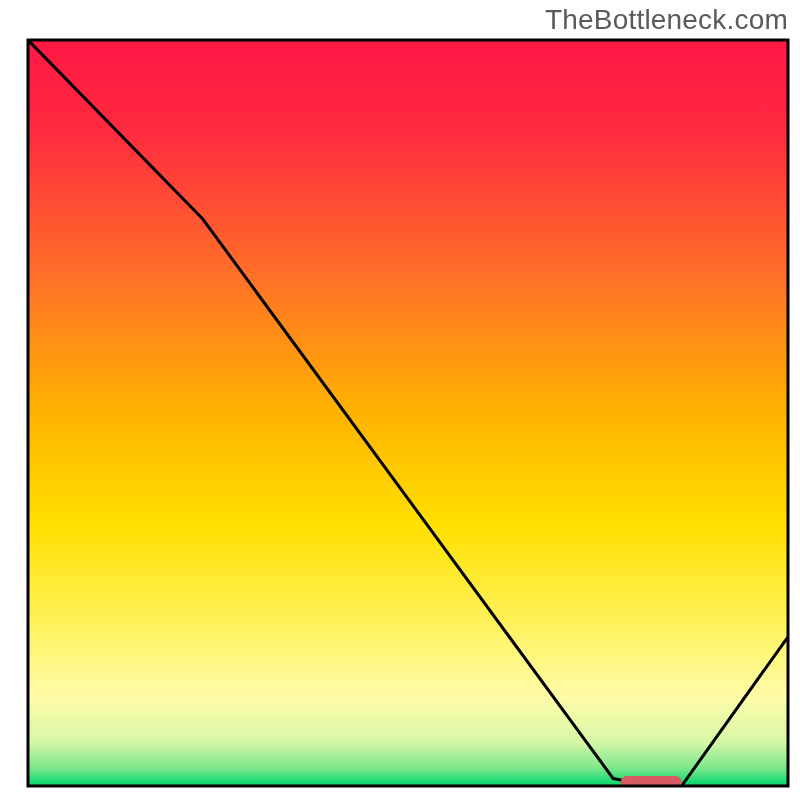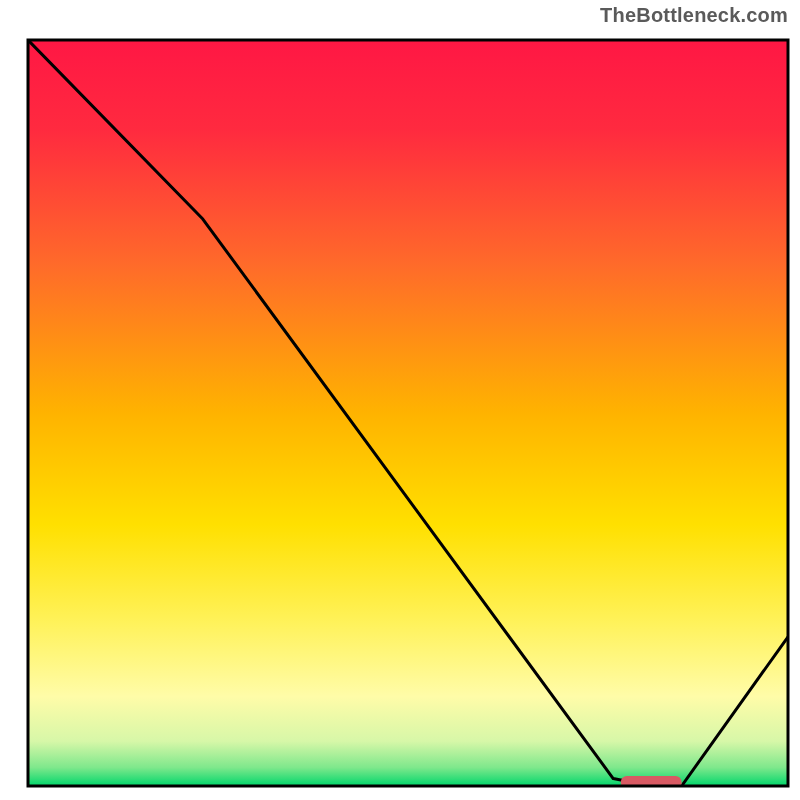--- a/index.html
+++ b/index.html
@@ -12,23 +12,23 @@
   }
   .chart-container {
     position: relative;
     width: 800px;
     height: 800px;
   }
   .watermark {
     position: absolute;
     top: 4px;
     right: 12px;
-    font-size: 20px;
+    font-size: 28px;
     color: #5a5a5a;
-    font-weight: 700;
+    font-weight: 400;
     letter-spacing: 0.2px;
     z-index: 10;
   }
   svg.plot {
     position: absolute;
     top: 0;
     left: 0;
     width: 800px;
     height: 800px;
   }

